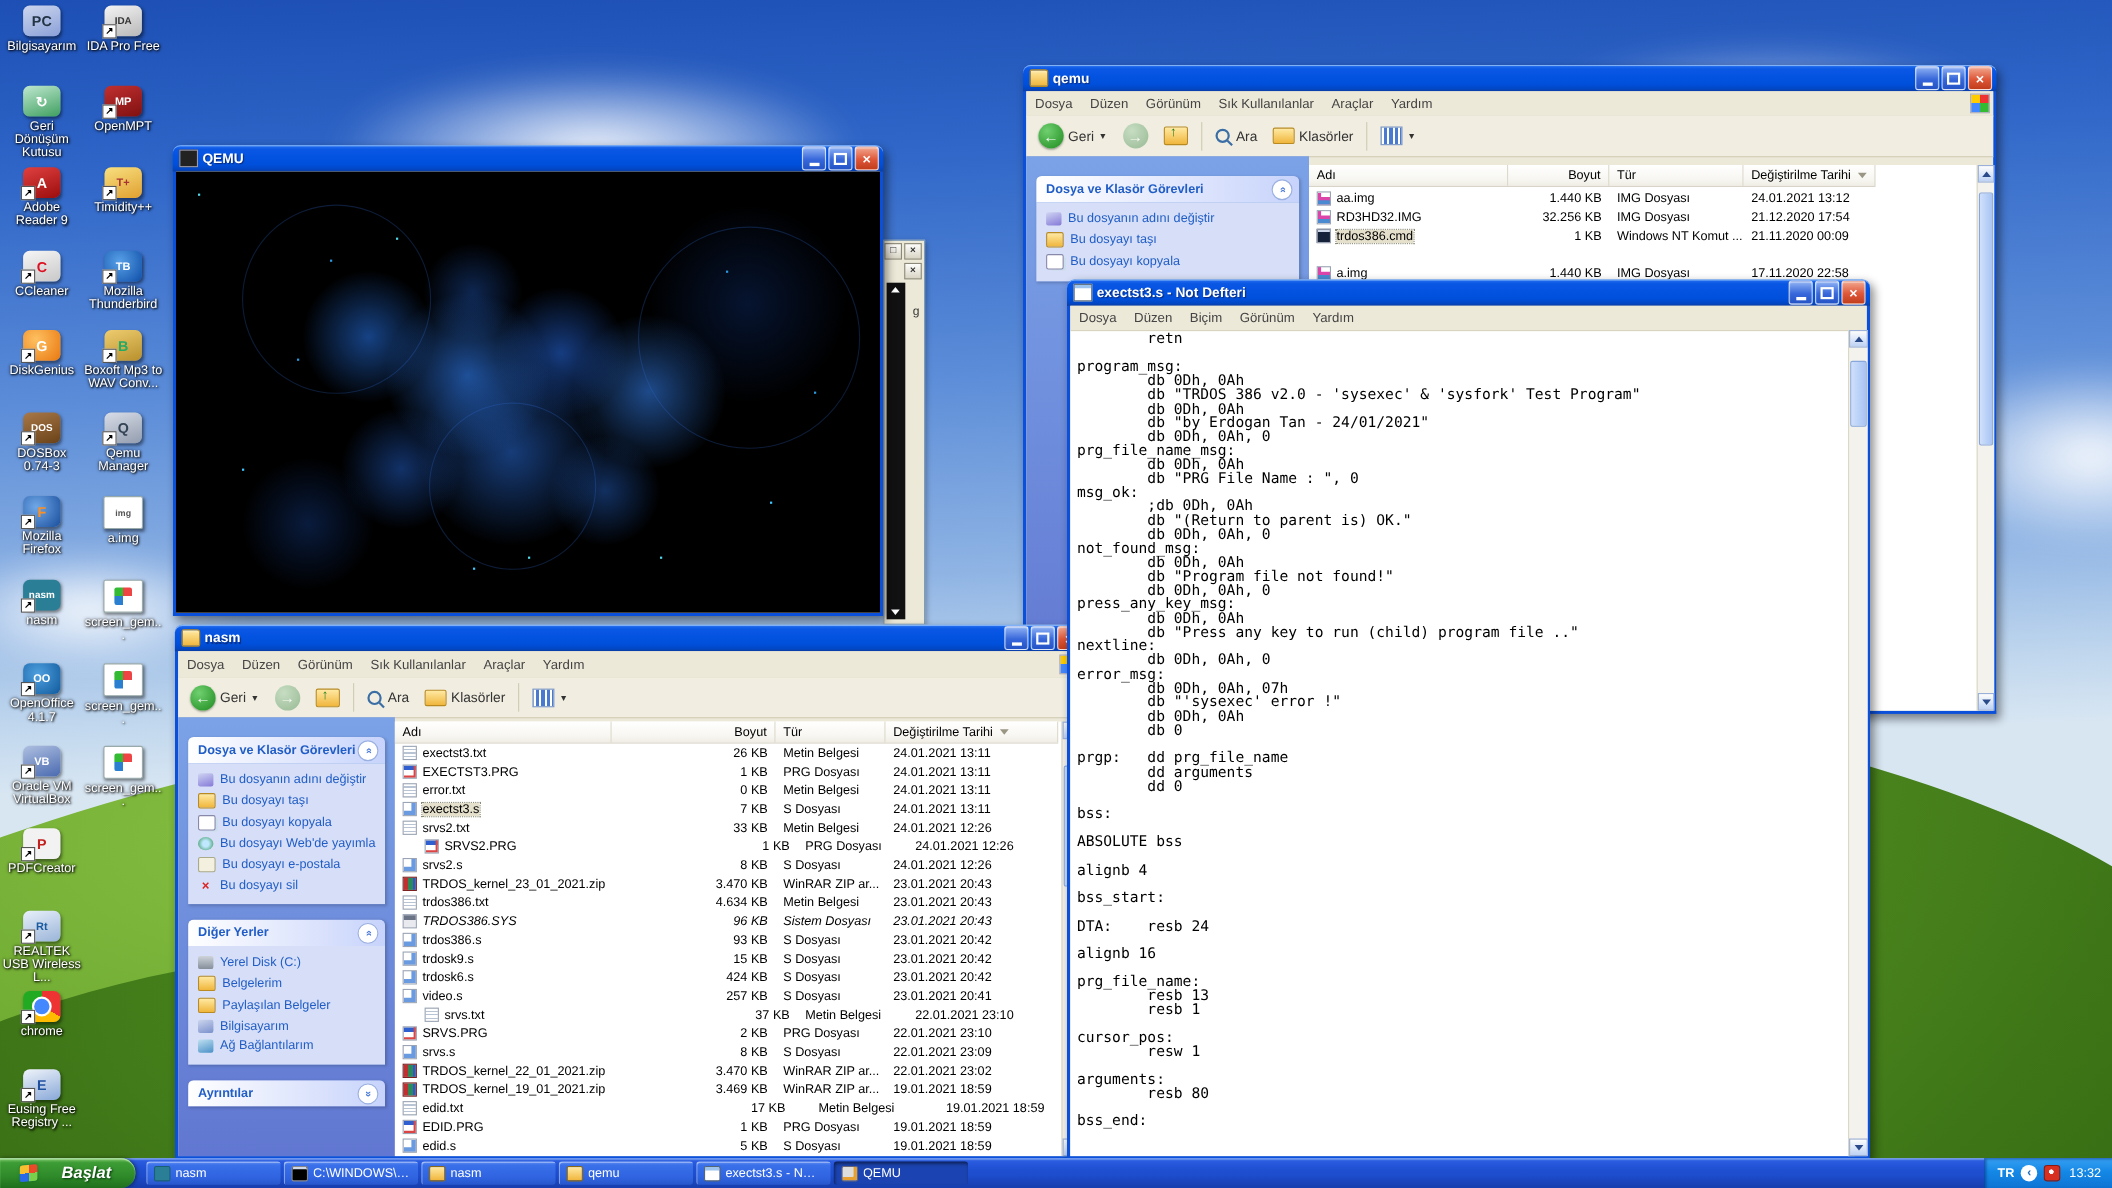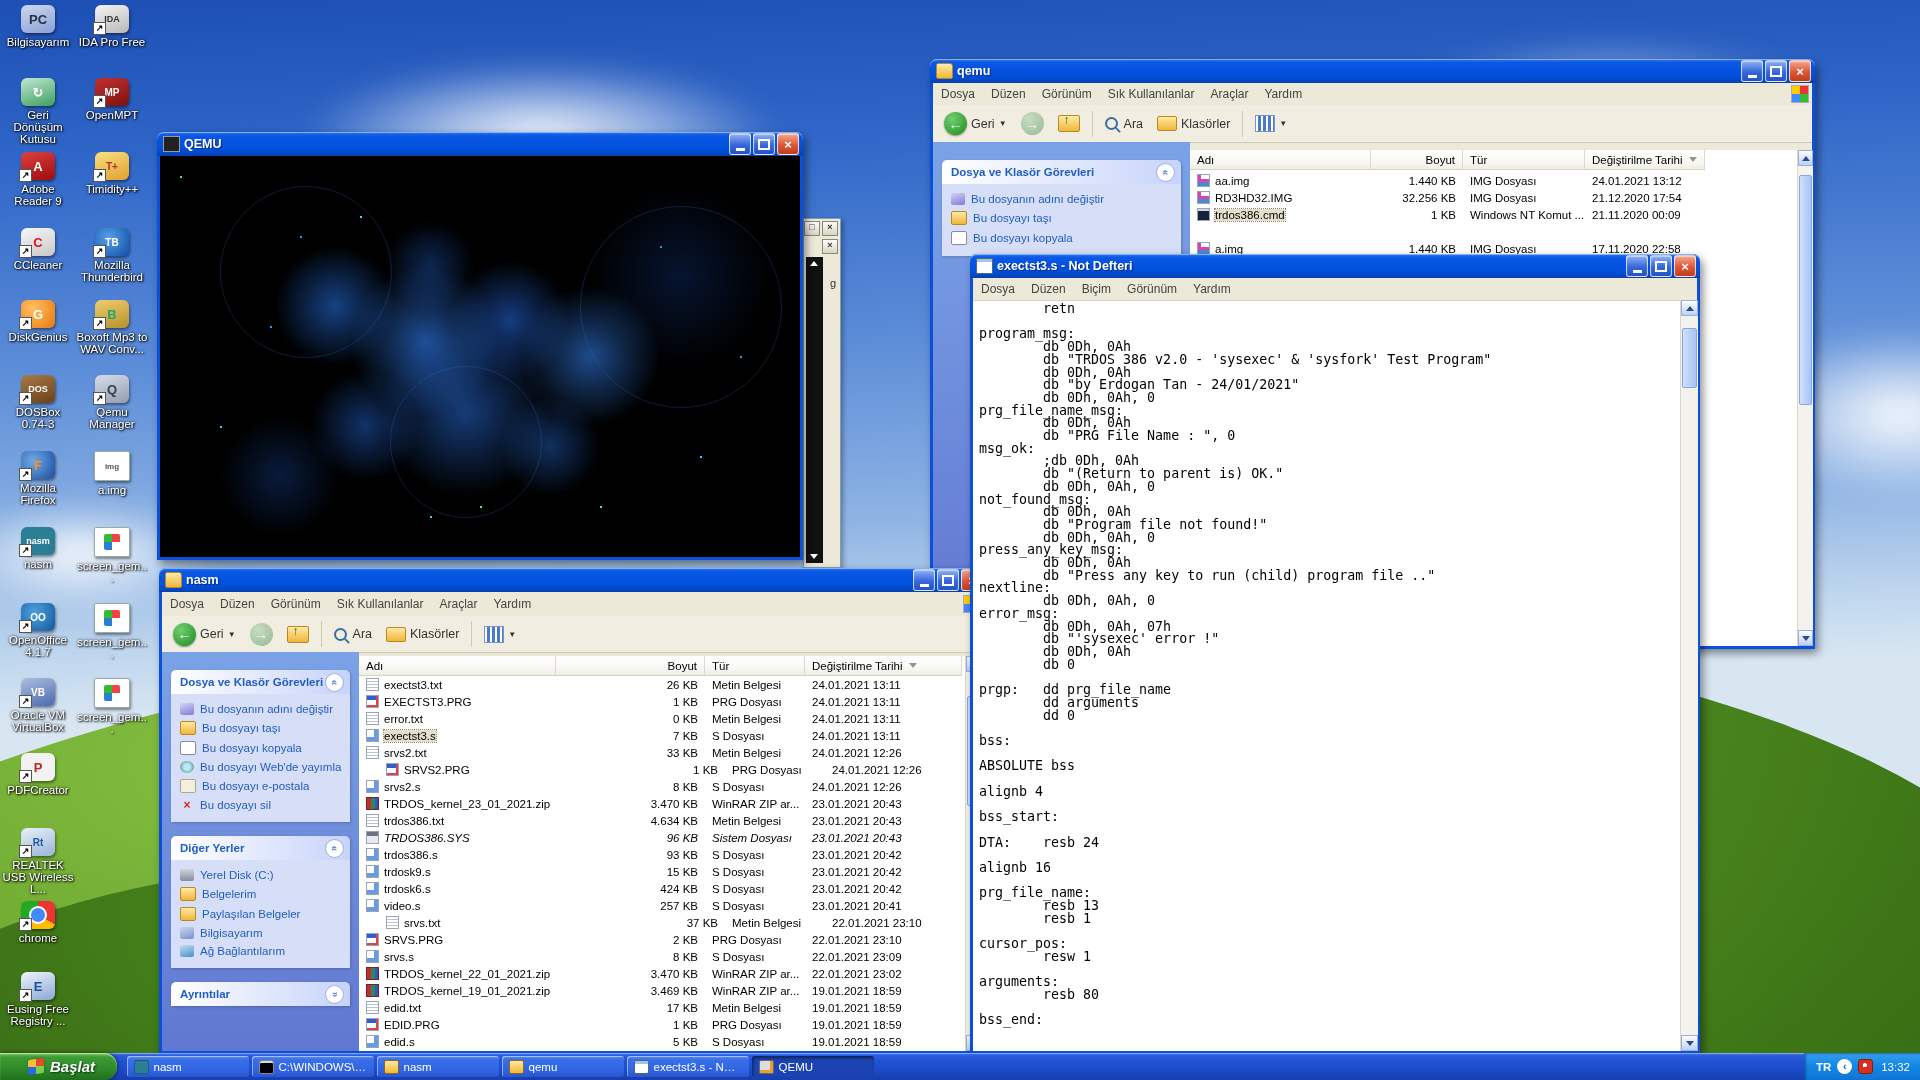--- a/index.html
+++ b/index.html
@@ -167,21 +167,21 @@
   #sliver .sb{width:14px;height:13px;background:linear-gradient(180deg,#fdfdfb,#d8d4c4);border:1px solid #8a8878;
     font:bold 9px/11px "Liberation Sans",sans-serif;text-align:center;color:#333;}
   #sliver .sdark{position:absolute;left:2px;top:38px;bottom:4px;width:17px;background:#111;}
   #sliver .sdark .tri-up{position:absolute;left:4px;top:4px;border-bottom-color:#fff;}
   #sliver .sdark .tri-dn{position:absolute;left:4px;bottom:4px;border-top-color:#fff;}
   #sliver .gtxt{position:absolute;right:4px;top:58px;font-size:11px;color:#333;}
   
   #taskbar{position:absolute;left:0;top:1053px;width:1920px;height:27px;z-index:50;
     background:linear-gradient(180deg,#4e7ee8 0%,#2b5cdf 10%,#2152d5 30%,#1d4ccb 60%,#173fb0 95%);
     box-shadow:inset 0 1px 0 #7fa4f2;display:flex;align-items:center;}
-  #startbtn{height:27px;padding:0 22px 0 28px;border-radius:0 13px 13px 0;display:flex;align-items:center;gap:6px;
+  #startbtn{height:27px;padding:0 22px 0 18px;border-radius:0 13px 13px 0;display:flex;align-items:center;gap:22px;
     background:linear-gradient(180deg,#7ec86a 0%,#3d9c35 15%,#2f8b2a 60%,#1f701c 100%);
     box-shadow:1px 0 4px rgba(0,0,0,.5),inset 0 1px 1px #b8e8a8;}
   #startbtn .flag{width:16px;height:15px;transform:skewY(-6deg);
     background:conic-gradient(#e84a2a 0 25%,#7ad04a 25% 50%,#2a6ae8 50% 75%,#f8c030 75%);border-radius:2px;box-shadow:0 0 2px #063;}
   #startbtn .slabel{color:#fff;font-size:15px;font-weight:bold;font-style:italic;text-shadow:1px 1px 2px #05350a;}
   .taskbtn{height:21px;margin:0 1.5px;border-radius:3px;display:flex;align-items:center;gap:5px;padding:0 7px;
     width:122px;box-sizing:border-box;
     background:linear-gradient(180deg,#6390f2 0%,#3a70ea 15%,#2f63e0 70%,#2857cc 100%);
     box-shadow:inset 1px 1px 0 rgba(255,255,255,.45);color:#fff;font-size:11.5px;}
   .taskbtn.active{background:#1b44b2;box-shadow:inset 1px 2px 3px rgba(0,0,0,.5);}
@@ -774,21 +774,21 @@
     </div>
     <div class="frow" style="left: 197px; top: 414px;">
       <div class="fc fname" style="width: 197px;">
         <div class="fi f-zip"></div>
         <div class="nm">TRDOS_kernel_19_01_2021.zip</div>
       </div>
       <div class="fc r" style="width: 149px;">3.469 KB</div>
       <div class="fc" style="width: 100px;">WinRAR ZIP ar...</div>
       <div class="fc" style="width: 157px;">19.01.2021 18:59</div>
     </div>
-    <div class="frow" style="left: 197px; top: 431px;">
+    <div class="frow" style="left: 197px; top: 431px; gap: 16px;">
       <div class="fc fname" style="width: 197px;">
         <div class="fi f-txt"></div>
         <div class="nm">edid.txt</div>
       </div>
       <div class="fc r" style="width: 149px;">17 KB</div>
       <div class="fc" style="width: 100px;">Metin Belgesi</div>
       <div class="fc" style="width: 157px;">19.01.2021 18:59</div>
     </div>
     <div class="frow" style="left: 197px; top: 448px;">
       <div class="fc fname" style="width: 197px;">

